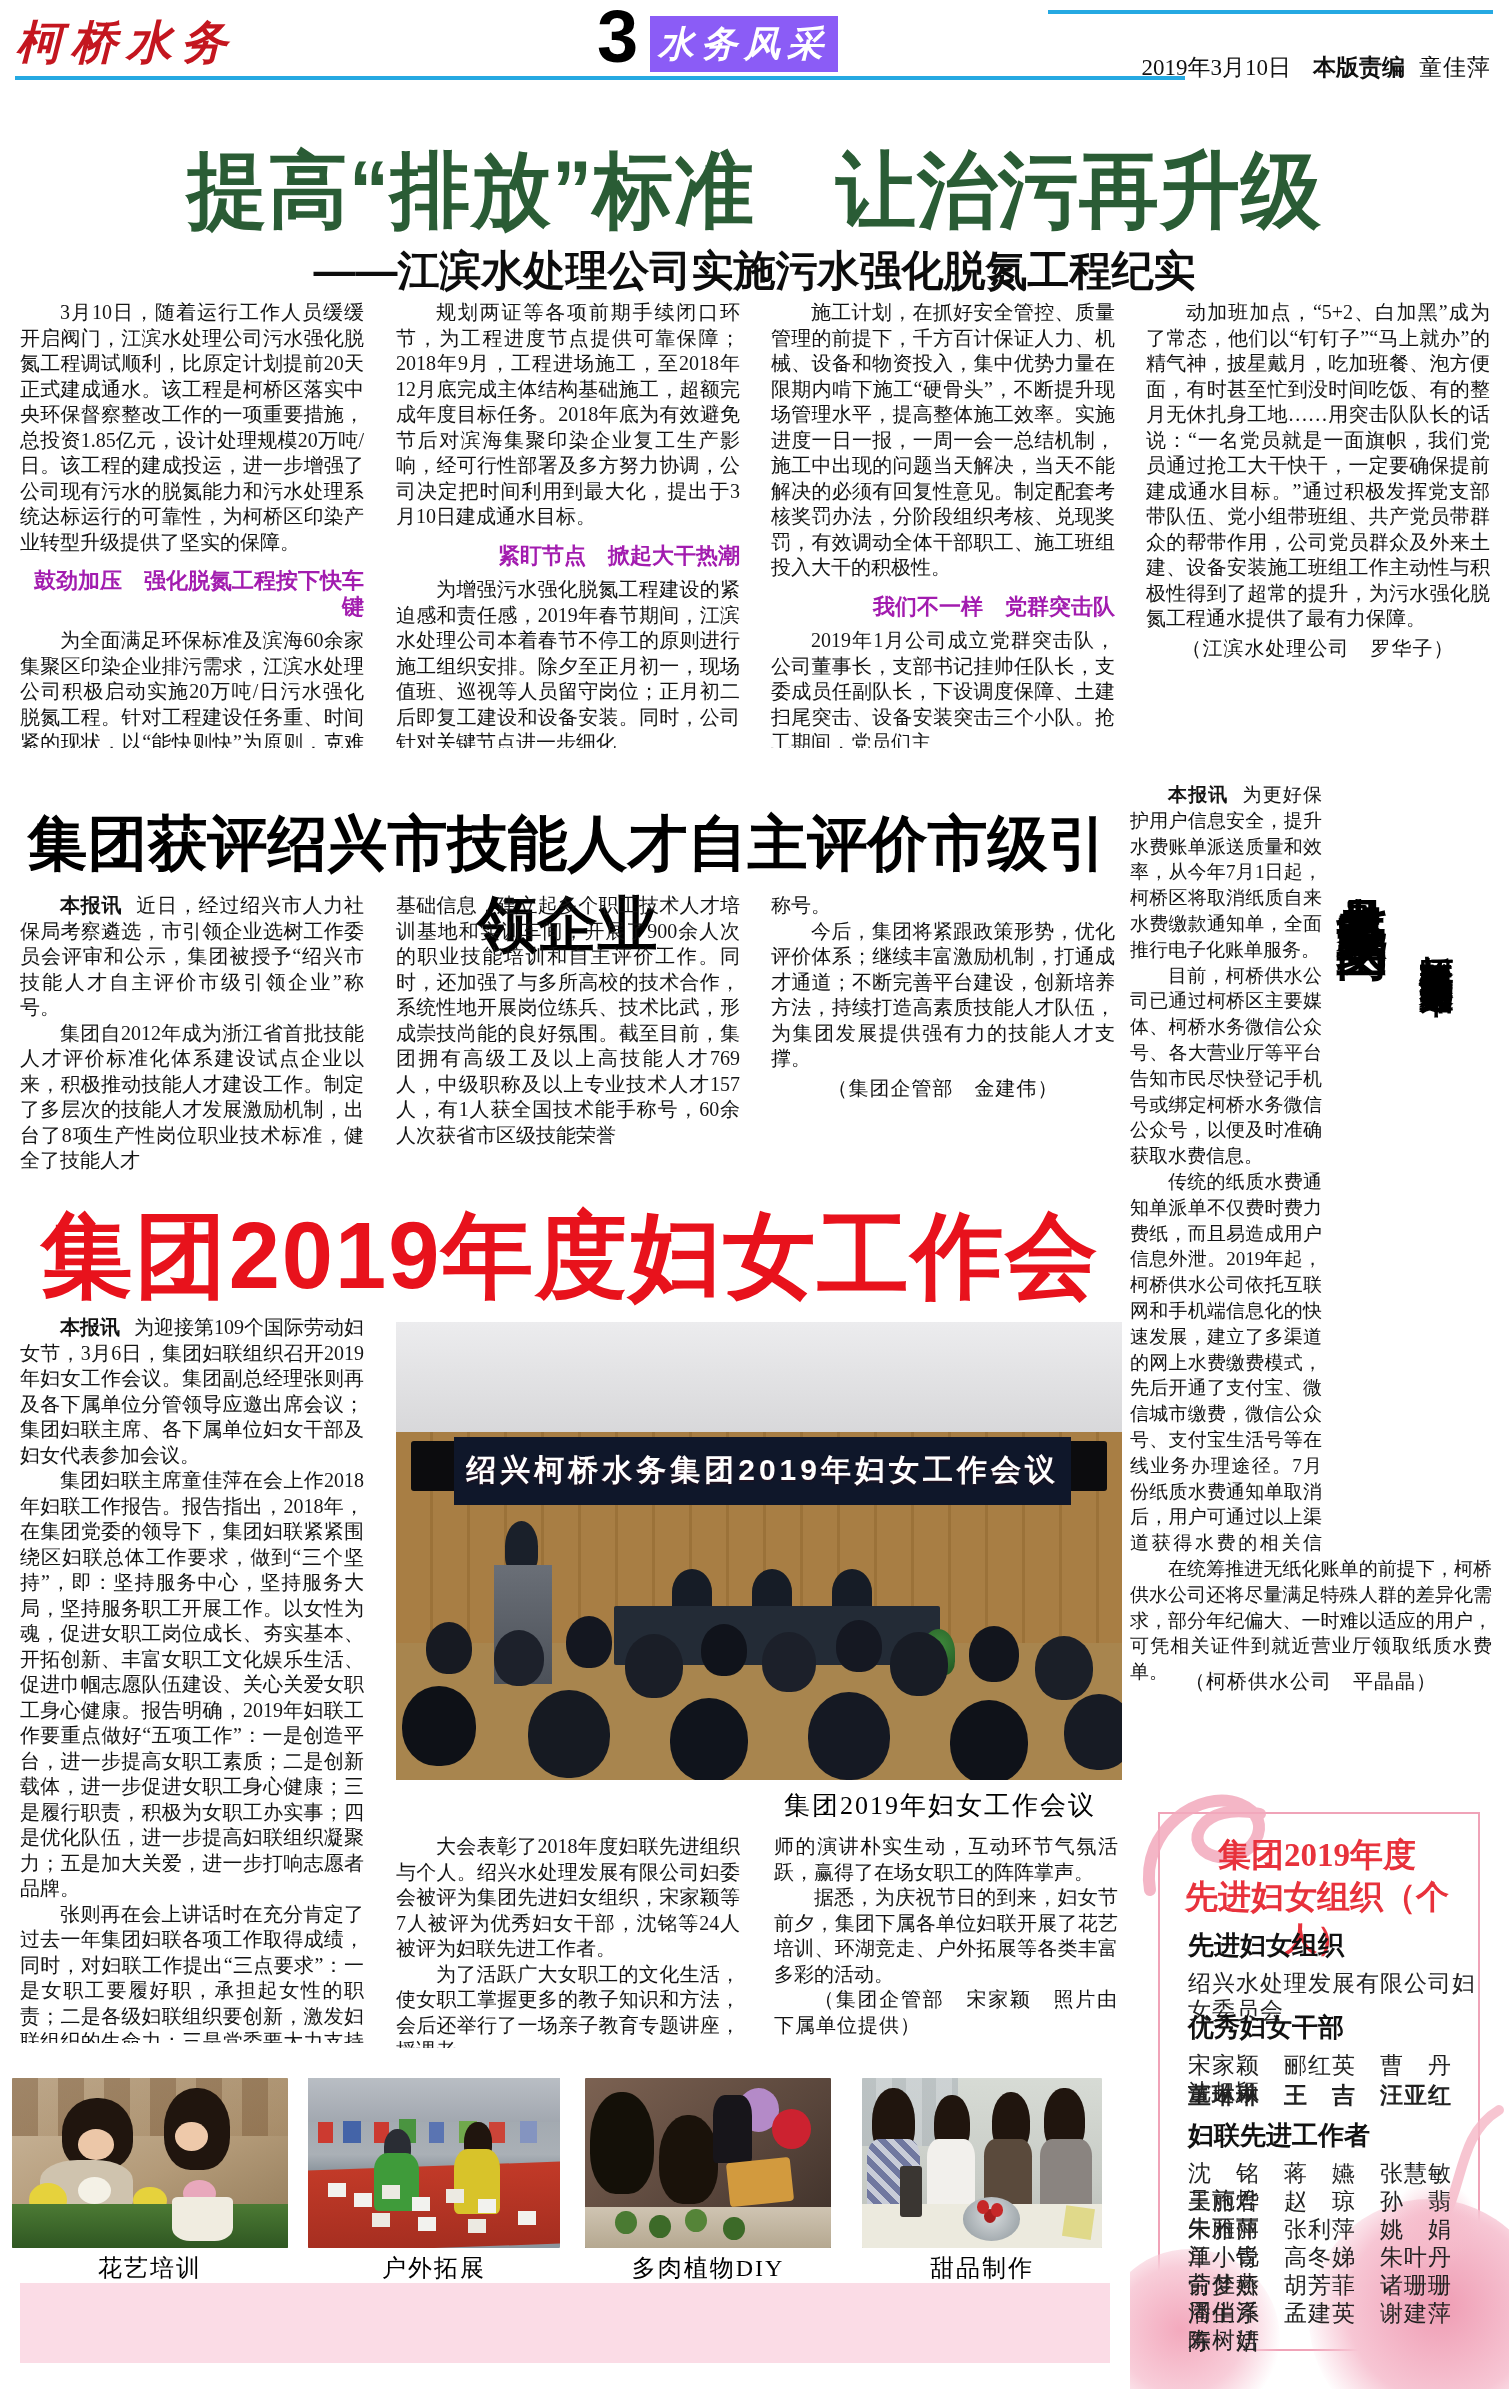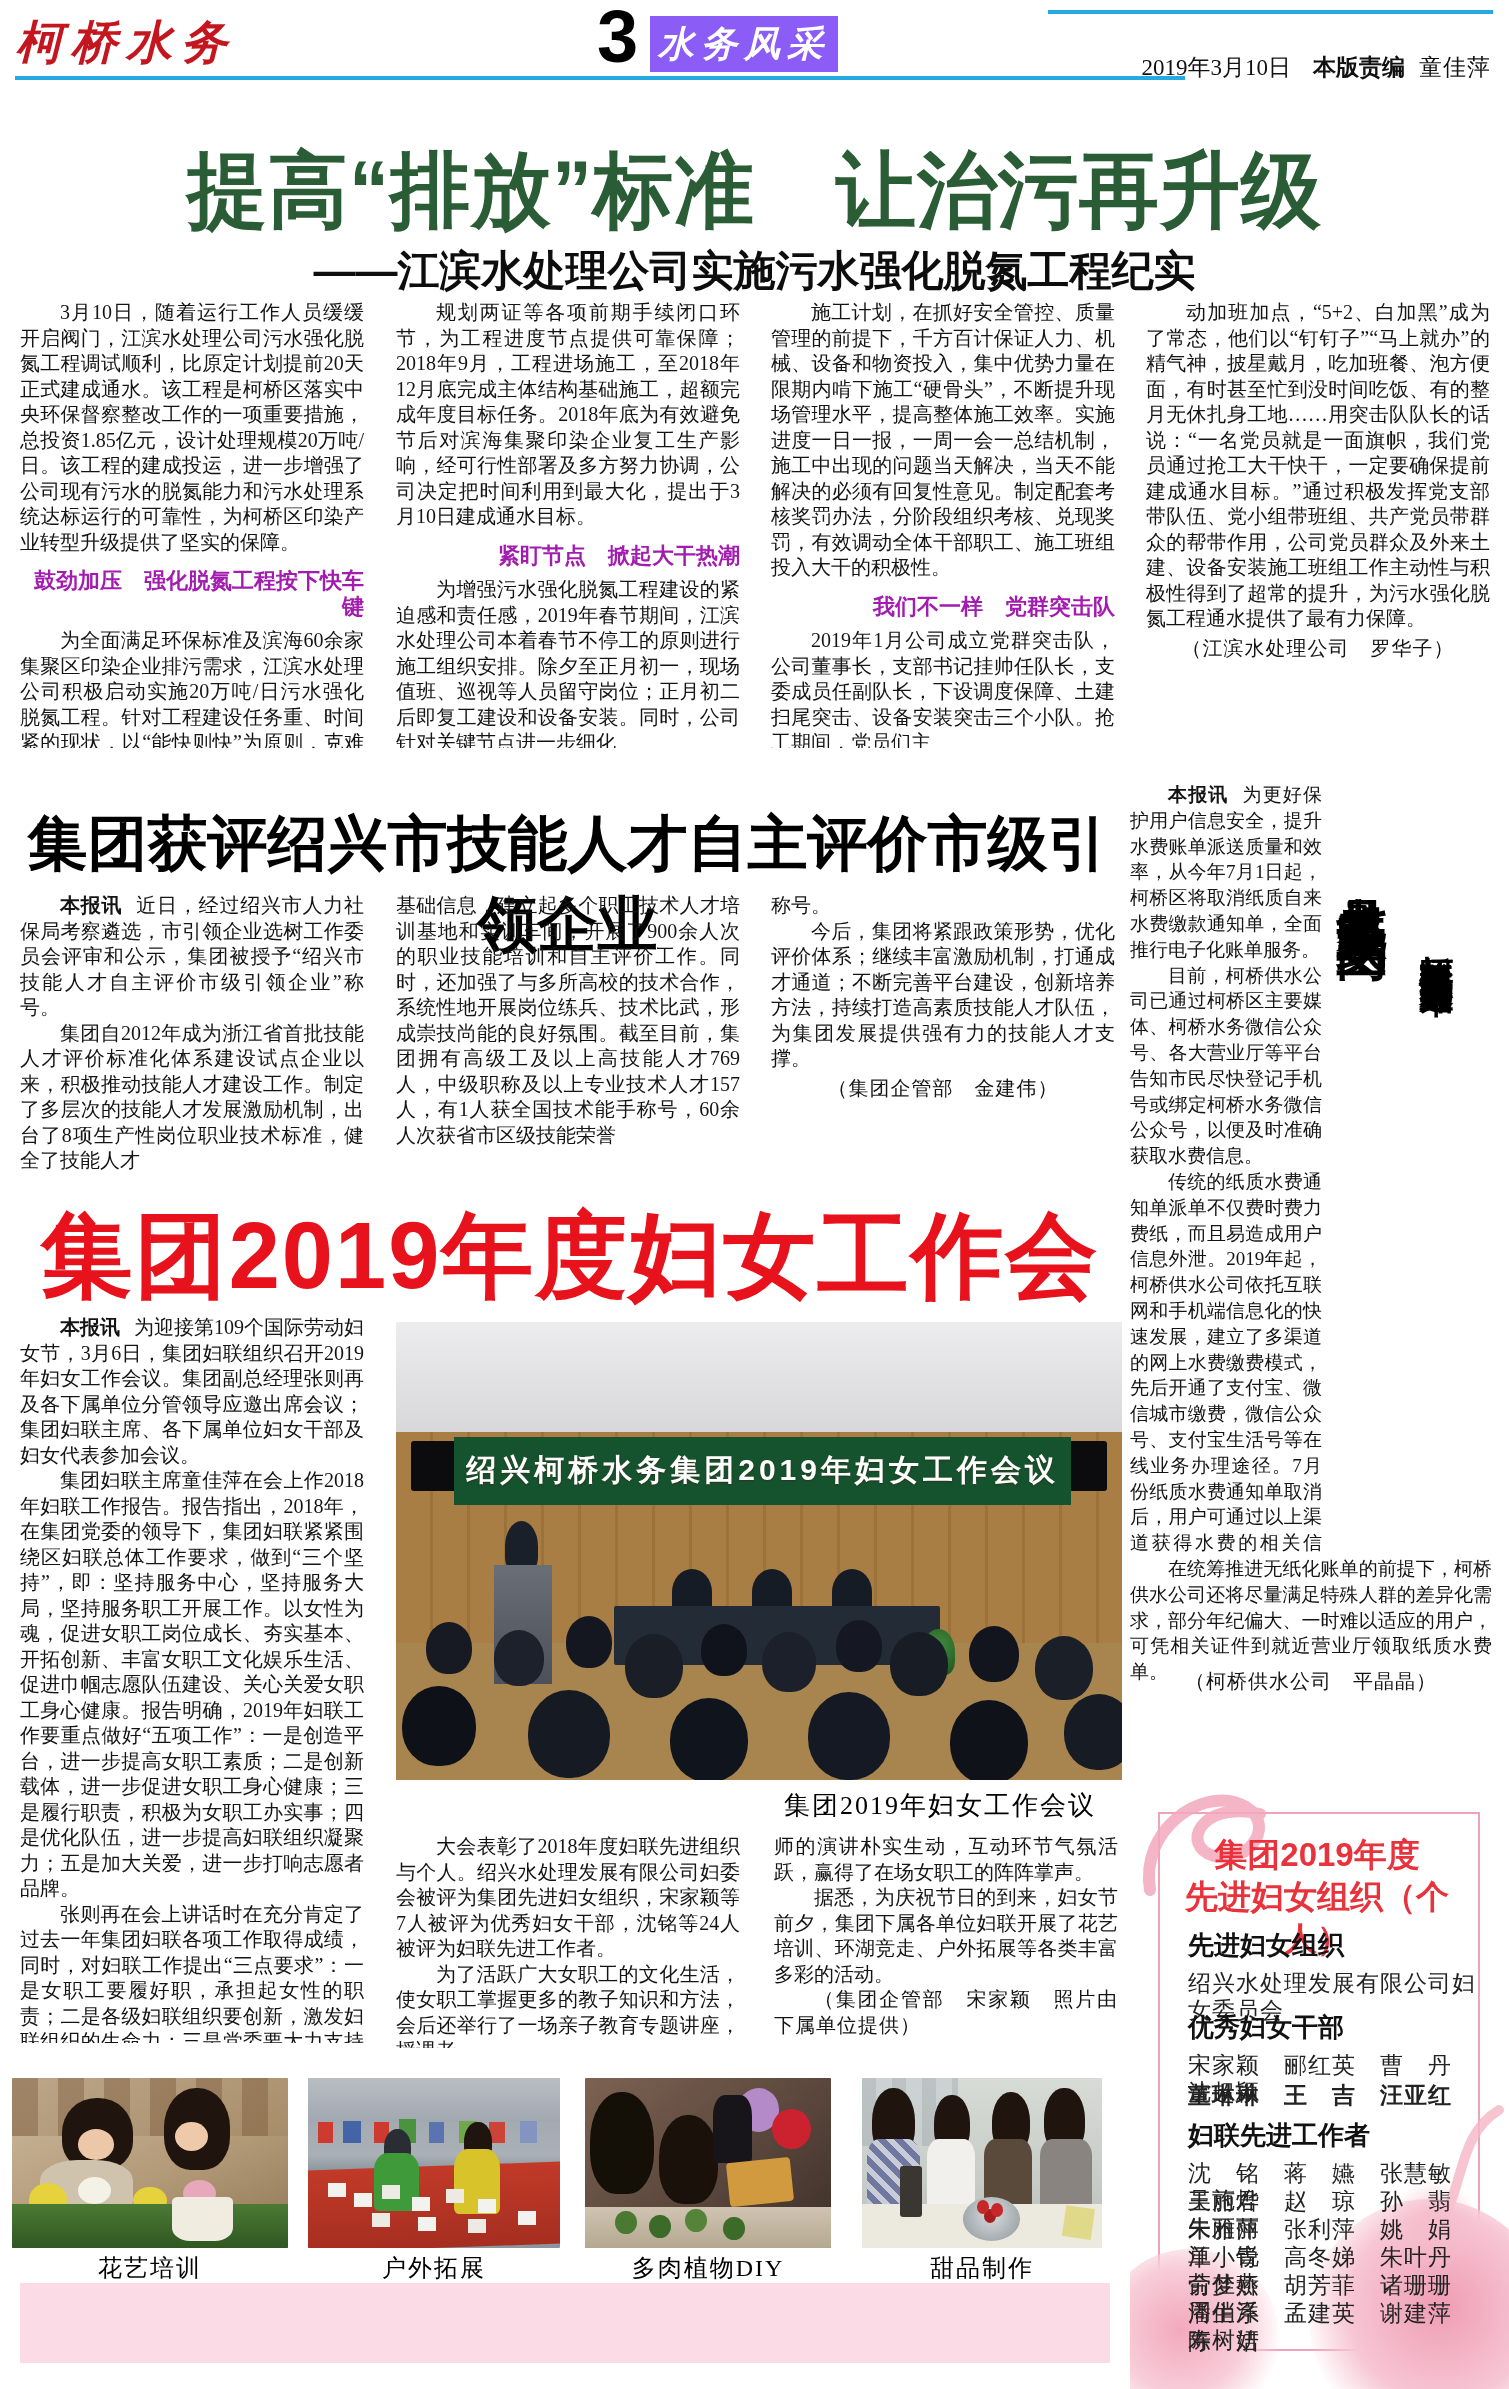--- a/index.html
+++ b/index.html
@@ -60,21 +60,21 @@
   
   .a3-headline{left:20px;top:1196px;width:1100px;text-align:center;font-size:92px;font-weight:900;
                color:#e8121c;letter-spacing:2px;transform:scaleY(1.02);}
   .c8{left:20px;top:1315px;height:728px;}
   .photo{left:396px;top:1322px;width:726px;height:458px;overflow:hidden;background:#9a7a46;}
   .ph-ceiling{left:0;top:0;width:100%;height:24%;background:linear-gradient(#ececee,#d8d8da);}
   .ph-wall{left:0;top:24%;width:100%;height:50%;
      background:repeating-linear-gradient(90deg,#a87e44 0 34px,#9b7239 34px 37px),#a87e44;}
   .ph-floor{left:0;top:70%;width:100%;height:30%;background:#a8854e;}
   .ph-screen{top:26%;width:7%;height:11%;background:#0c0c0e;border-radius:3px;}
-  .ph-banner{left:8%;top:25%;width:85%;height:15%;background:#14532d;display:flex;align-items:center;
+  .ph-banner{left:8%;top:25%;width:85%;height:15%;background:#0f172a;display:flex;align-items:center;
              justify-content:center;color:#fff;font-weight:700;font-size:30px;letter-spacing:4px;
              font-family:"Liberation Sans","DejaVu Sans",sans-serif;text-shadow:0 1px 2px rgba(90,0,0,.4);}
   .ph-table{left:30%;top:62%;width:45%;height:13%;background:#232b36;border-radius:2px;}
   .ph-bust{top:54%;width:5.5%;height:10%;background:#161c26;border-radius:50% 50% 20% 20%;}
   .ph-podium{left:13.5%;top:53%;width:8%;height:26%;background:linear-gradient(#6a6f77,#4c5159);}
   .ph-speaker{left:15%;top:43.5%;width:4.5%;height:11%;background:#1a202a;border-radius:50% 50% 30% 30%;}
   .ph-plant{left:72.5%;top:67%;width:4.5%;height:10%;background:radial-gradient(circle at 50% 35%,#3f8a3c,#1f5220);border-radius:50% 50% 30% 30%;}
   .ph-heads{left:30px;top:300px;width:46px;height:52px;border-radius:50% 50% 45% 45%;background:#171a22;
     box-shadow:70px 10px 0 2px #1d212b,140px -6px 0 0 #141720,205px 18px 0 6px #1a1e27,
     275px 2px 0 0 #10131b,340px 14px 0 4px #1c202a,410px -2px 0 0 #151822,470px 16px 0 6px #181c25,
@@ -95,21 +95,21 @@
   .hairblob{position:absolute;background:#20150e;border-radius:48% 48% 40% 40%;}
   .rect{position:absolute;}
 
   
   .pink-strip{left:20px;top:2283px;width:1090px;height:80px;background:#fbdce6;}
 
   
   .panel{left:1130px;top:1770px;width:379px;height:619px;overflow:hidden;}
   .panel-border{position:absolute;left:28px;top:42px;width:318px;height:535px;border:2px solid #f0a3b8;}
   .panel-title{position:absolute;left:30px;top:64px;width:314px;text-align:center;color:#e8323c;
-               font-family:Liberation Sans, sans-serif;font-weight:900;
+               font-family:Liberation Serif, serif;font-weight:900;
                font-size:33px;line-height:42px;}
   .panel-sec{position:absolute;left:58px;width:280px;font-family:"Liberation Sans","DejaVu Sans",sans-serif;
              font-weight:700;font-size:26px;color:#111;}
   .panel-row{position:absolute;left:58px;width:290px;font-size:23px;line-height:27px;color:#222;letter-spacing:1px;}
   .flower{position:absolute;border-radius:50%;}
 </style>
 </head>
 <body>
 
 <div id="page">

